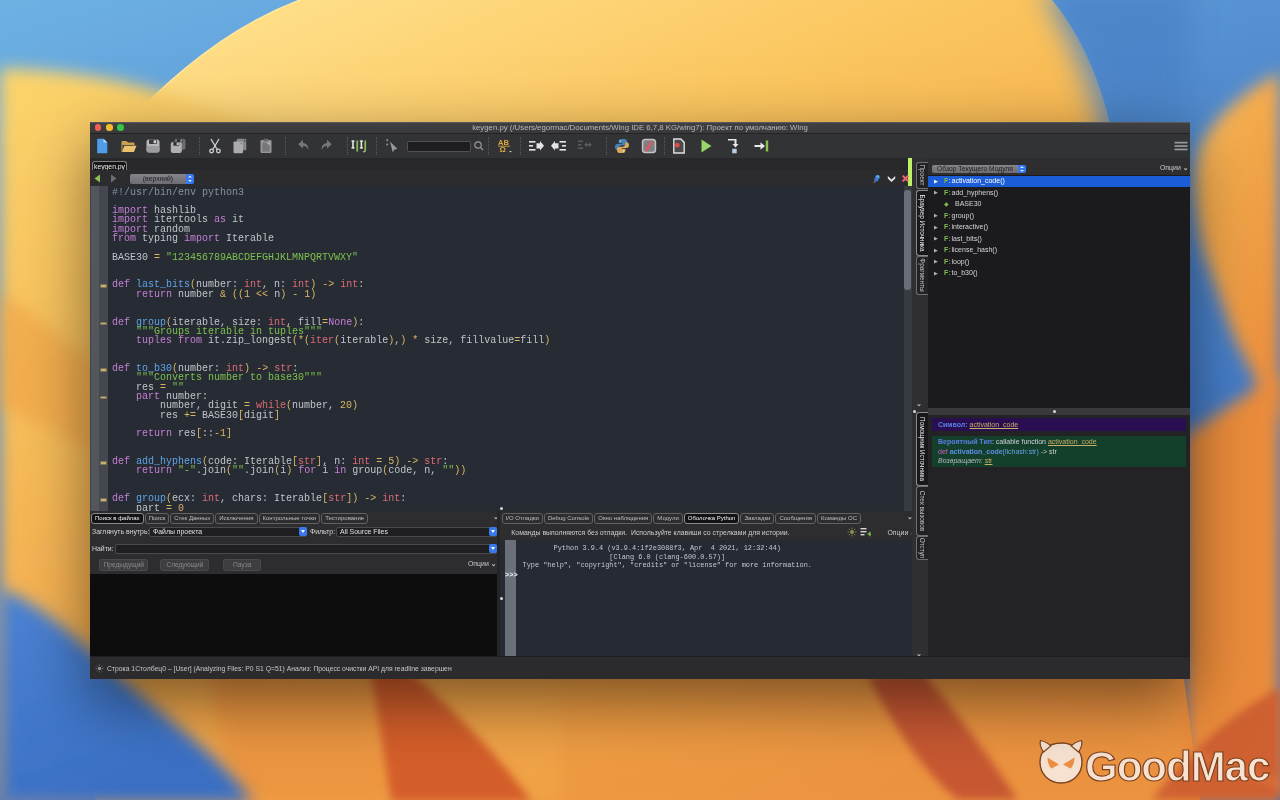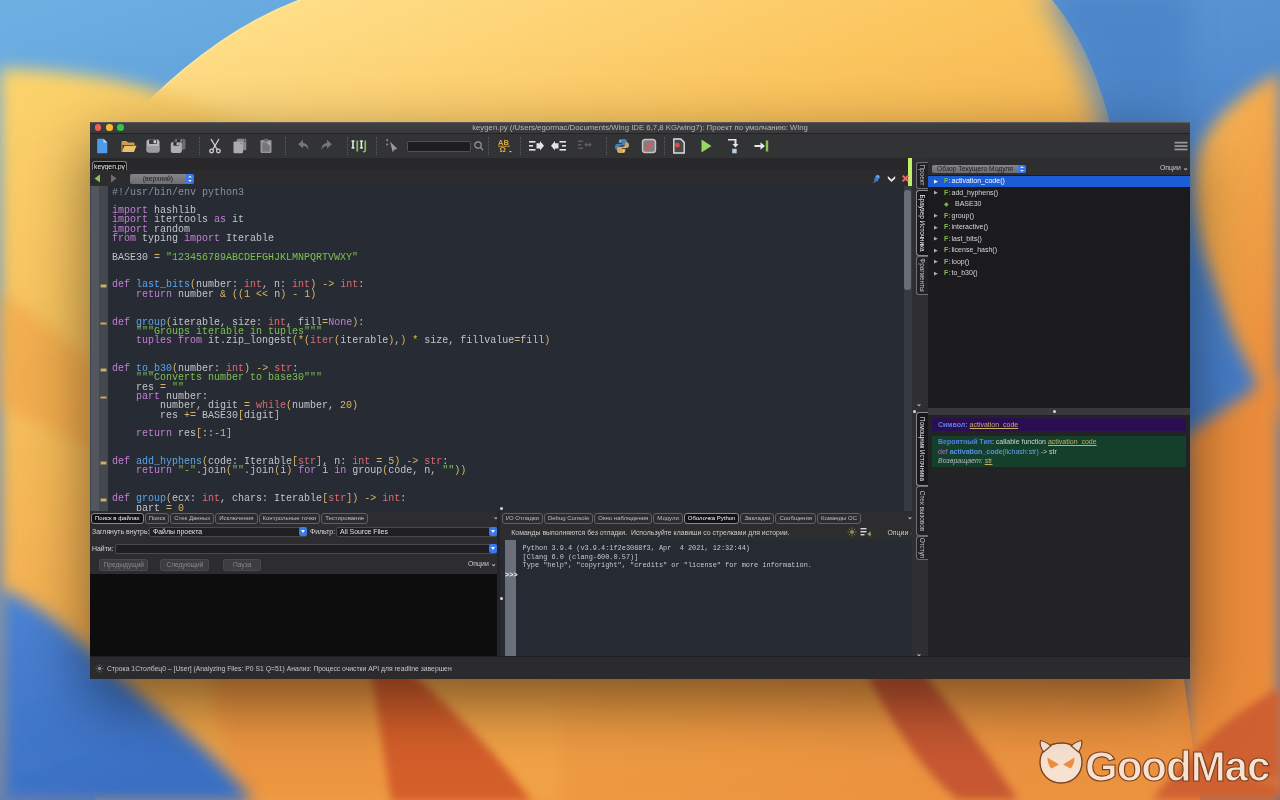--- a/index.html
+++ b/index.html
@@ -45,21 +45,21 @@
   .ptab.on{background:#121214;border-color:#8a8a8c;color:#f0f0f2;}
   .lbl{position:absolute;font-size:6.9px;color:#d6d6d8;white-space:nowrap;}
   .field{position:absolute;height:8.6px;background:#1f1f21;border:1px solid #4a4a4c;border-radius:2px;}
   .field .bb{position:absolute;right:-1px;top:-1px;width:8.4px;height:8.8px;background:#3879f0;border-radius:2px;}
   .field .bb:after{content:"";position:absolute;left:2.2px;top:3px;border-left:2px solid transparent;
     border-right:2px solid transparent;border-top:3px solid #fff;}
   .field .fv{position:absolute;left:3px;top:0.6px;font-size:6.9px;color:#e2e2e4;}
   .gbtn{position:absolute;height:10px;background:#3e3e40;border:1px solid #4a4a4c;border-radius:2.5px;
     color:#88888a;font-size:6.6px;text-align:center;line-height:10px;}
   .opt{position:absolute;font-size:6.9px;color:#c9c9cb;white-space:nowrap;}
-  .mono{font-family:"Liberation Mono",monospace;}
+  .mono{font-family:"Liberation Mono",monospace;text-align:center;}
   
   #tabstrip{position:absolute;left:822px;top:36px;width:16px;height:498px;background:#2f2f31;}
   .vtab{position:absolute;left:3.5px;width:11px;background:#222224;border:1px solid #6f6f71;border-right:none;
     border-radius:3px 0 0 3px;color:#c5c5c7;font-size:6.4px;}
   .vtab span{position:absolute;left:50%;top:50%;transform:translate(-50%,-50%) rotate(90deg);white-space:nowrap;}
   
   #rightcol{position:absolute;left:838px;top:36px;width:262px;height:498px;background:#2e2e30;}
   .titem{position:absolute;left:0;width:262px;height:11.5px;font-size:7px;color:#d6d6d8;}
   .titem.sel{background:#1b5cd7;color:#fff;}
   .titem i{position:absolute;left:6px;top:2px;font-style:normal;font-size:5px;color:#aeaeb0;}

